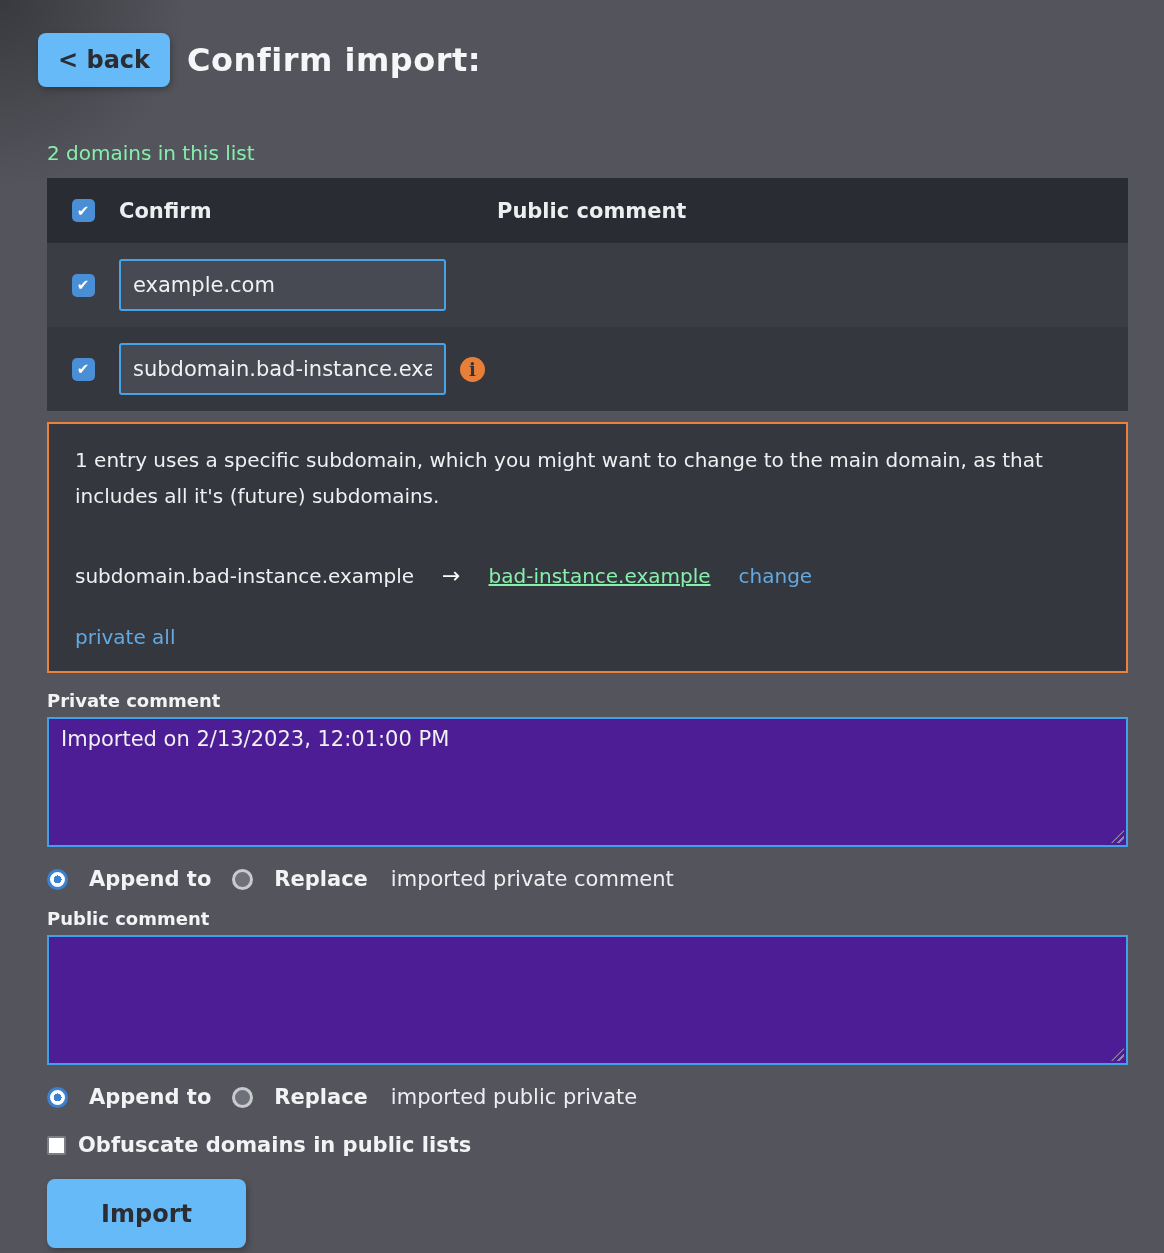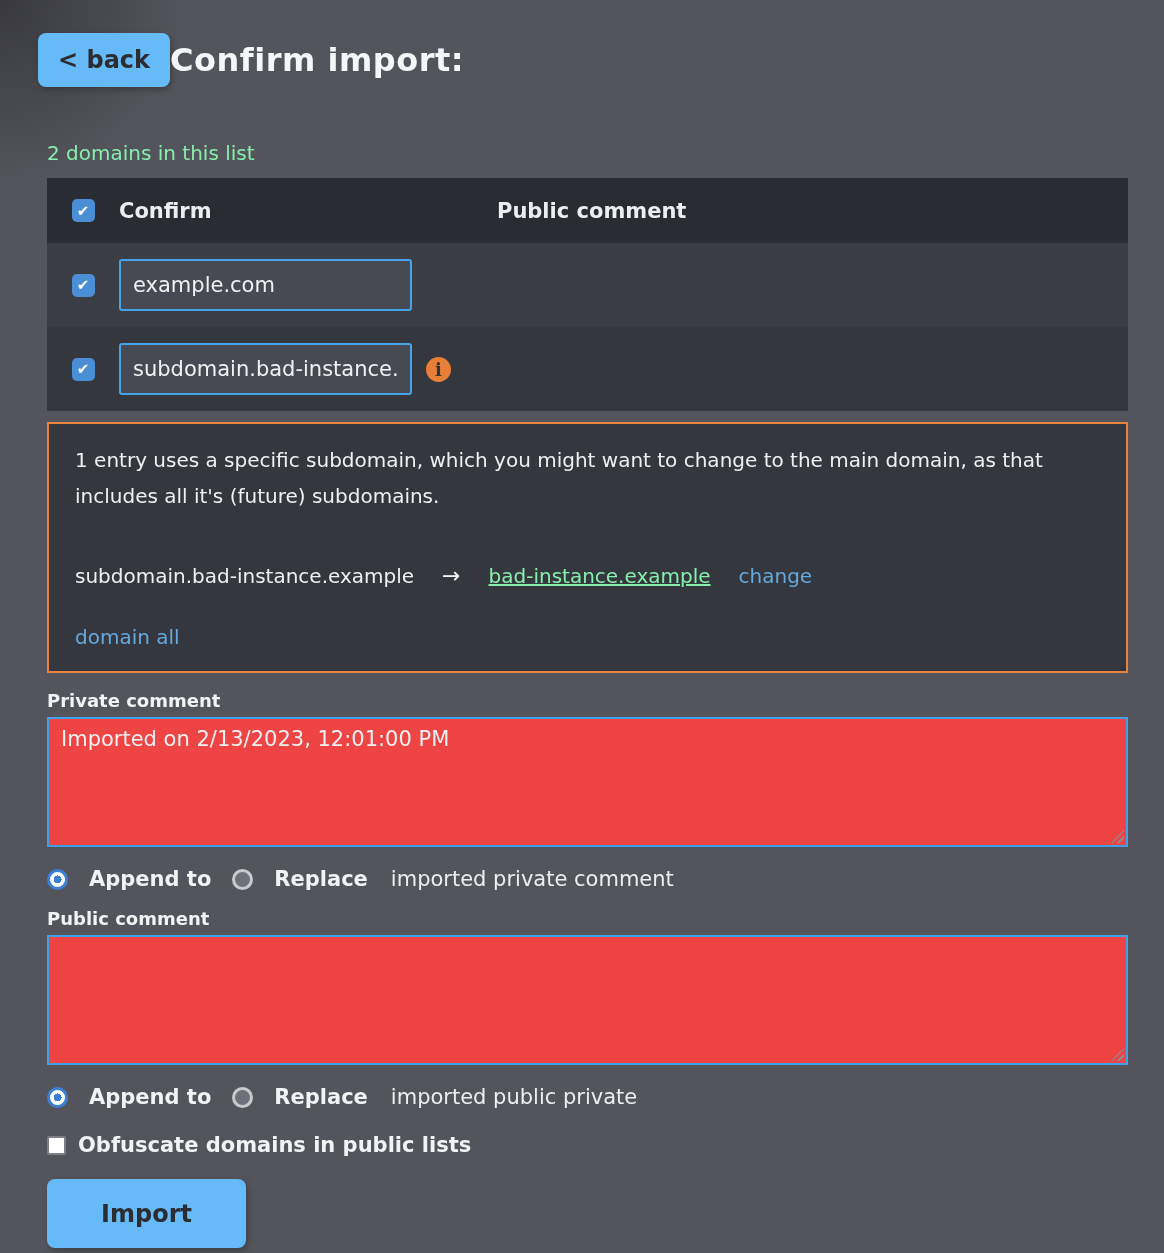--- a/index.html
+++ b/index.html
@@ -18,20 +18,21 @@
     background: radial-gradient(circle at 0 0, rgba(0,0,0,0.33), rgba(0,0,0,0) 60%);
     pointer-events: none;
     z-index: 0;
   }
   .page { position: relative; z-index: 1; }
 
   
   .header-row {
     display: flex; align-items: center;
     padding: 33px 0 0 38px;
+    gap: 17px;
   }
   .back-btn {
     background: #66baf7;
     color: #2b2d33;
     border: none;
     font-family: inherit;
     font-weight: bold;
     font-size: 24px;
     padding: 13px 20px;
     border-radius: 8px;
@@ -77,21 +78,21 @@
     background: #4a8ed5;
     border-radius: 5px;
     display: inline-flex;
     align-items: center; justify-content: center;
     color: #ffffff;
     font-size: 15px;
     font-weight: bold;
     cursor: pointer;
   }
   .domain-input {
-    width: 293px; height: 52px;
+    width: 327px; height: 52px;
     background: #474a52;
     border: 2px solid #47a3e8;
     border-radius: 3px;
     color: #f0f1f3;
     font-family: inherit;
     font-size: 21px;
     padding: 0 12px;
     outline: none;
   }
   .info-icon {
@@ -144,21 +145,21 @@
   
   .section-label {
     margin-top: 17px;
     font-size: 18px;
     font-weight: bold;
     color: #f2f3f5;
   }
   .ta-wrap { position: relative; margin-top: 6px; width: 1081px; }
   .comment-textarea {
     width: 1081px; height: 130px;
-    background: #ef4444;
+    background: #4c1d95;
     border: 2px solid #42a0e8;
     color: #eff0f2;
     font-family: inherit;
     font-size: 21px;
     padding: 8px 12px;
     resize: none;
     outline: none;
     display: block;
   }
   .resize-handle {
@@ -279,21 +280,21 @@
 
     
     <div class="warning-box">
       <div class="warning-message">1 entry uses a specific subdomain, which you might want to change to the main domain, as that includes all it's (future) subdomains.</div>
       <div class="mapping-row">
         <span class="mapping-from">subdomain.bad-instance.example</span>
         <span class="mapping-arrow">→</span>
         <span class="mapping-to">bad-instance.example</span>
         <a class="link mapping-change">change</a>
       </div>
-      <a class="link change-all">domain all</a>
+      <a class="link change-all">private all</a>
     </div>
 
     
     <div class="section-label">Private comment</div>
     <div class="ta-wrap">
       <textarea class="comment-textarea" style="">Imported on 2/13/2023, 12:01:00 PM</textarea>
       <div class="resize-handle"></div>
     </div>
     <div class="radio-row">
       <span class="radio selected"></span>

